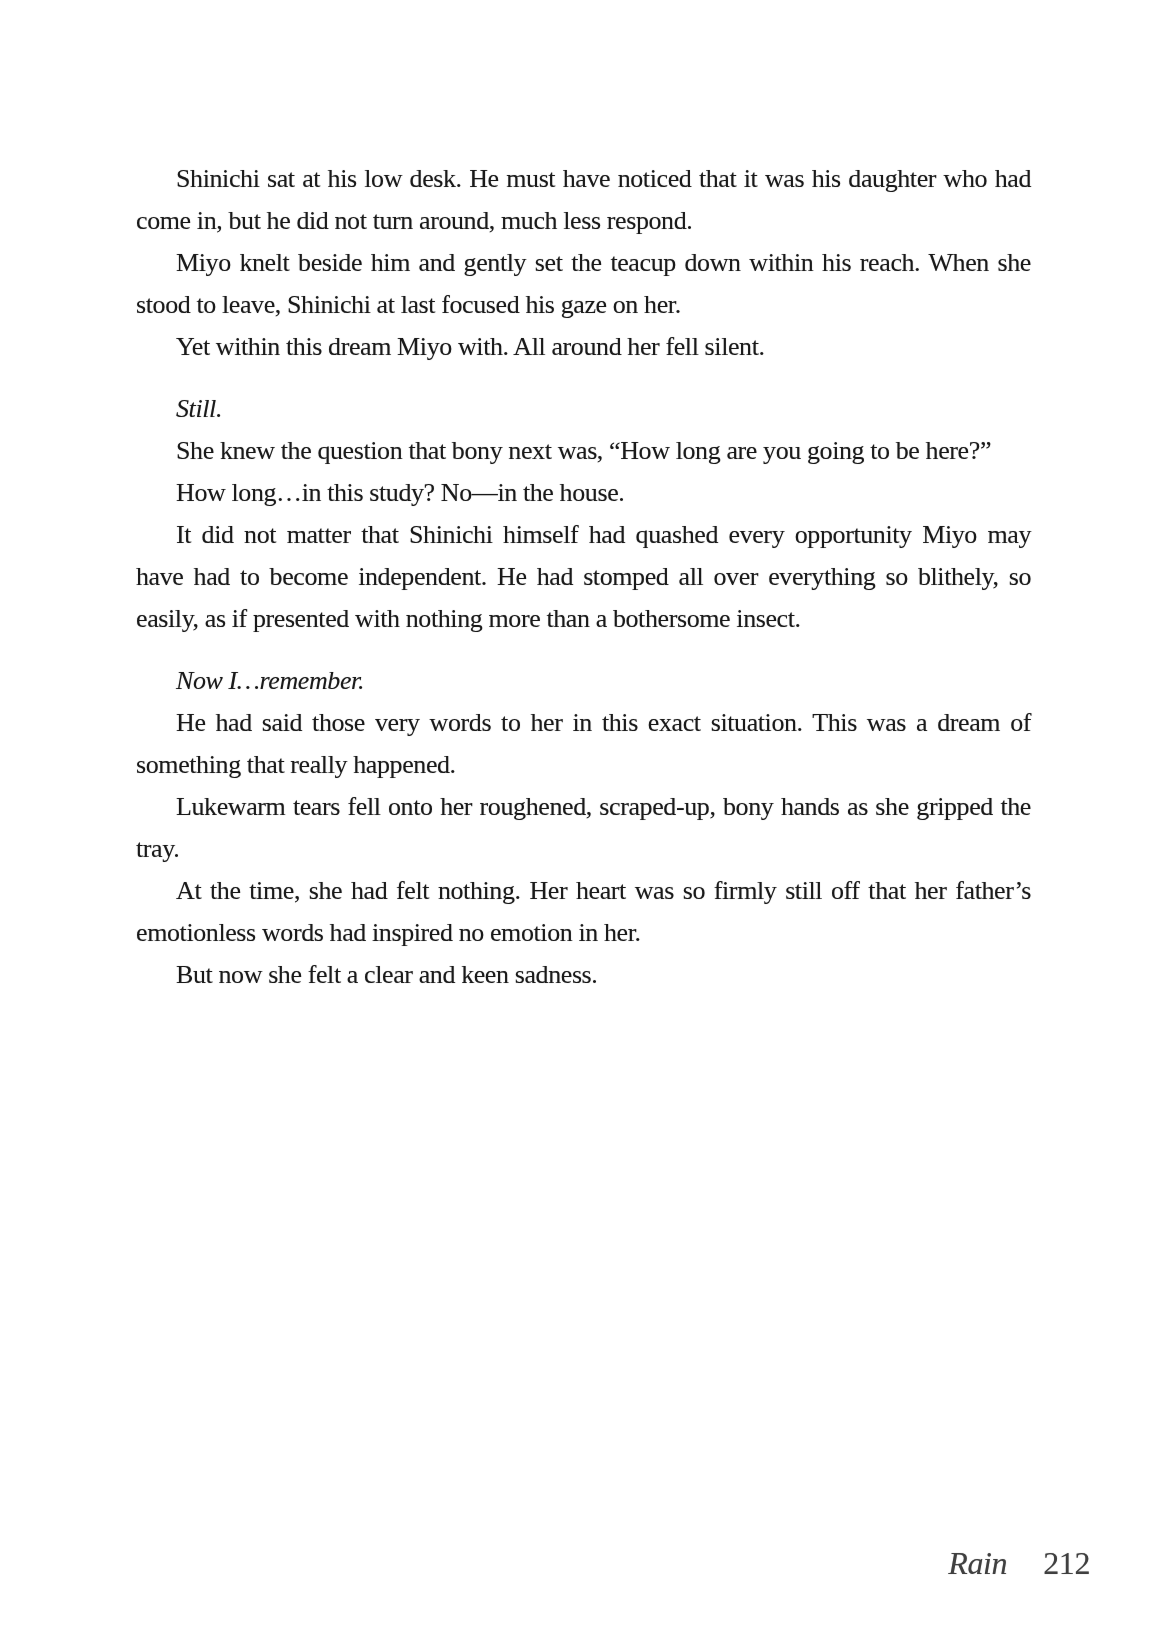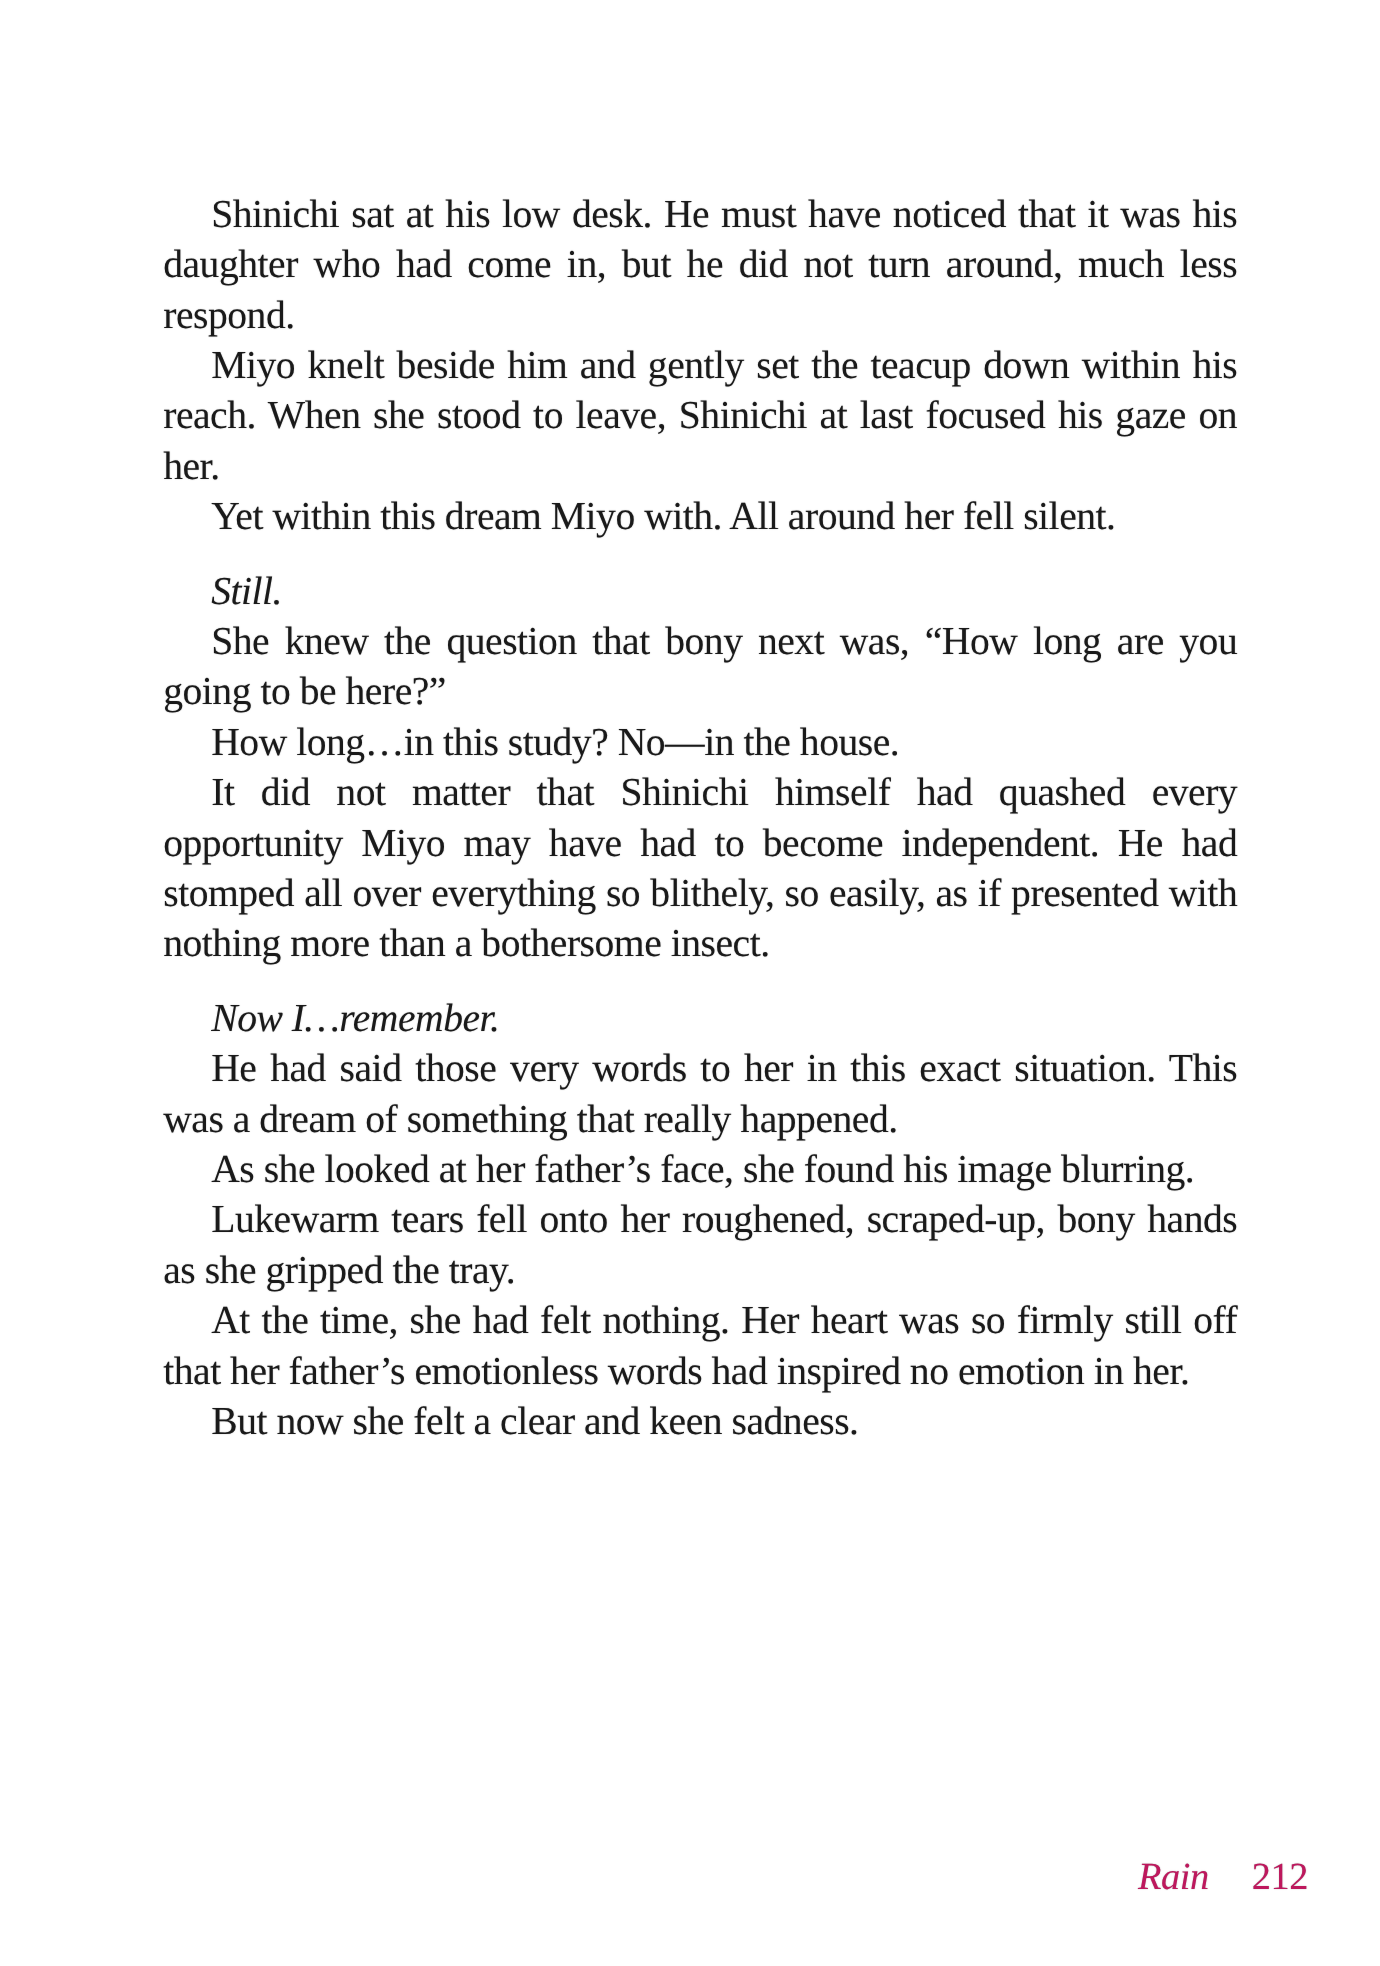--- a/index.html
+++ b/index.html
@@ -16,21 +16,21 @@
     inset: 0;
     background: #ffffff;
   }
   .text-column {
     position: absolute;
     left: 136px;
     top: 158px;
     width: 895px;
     color: #1a1a1a;
     font-family: "Liberation Serif", "DejaVu Serif", serif;
-    font-size: 33px;
+    font-size: 26px;
     line-height: 42px;
     letter-spacing: -0.4px;
     text-align: justify;
     text-shadow: 0 0 1px rgba(20,20,20,0.38);
   }
   .para {
     margin: 0;
     padding: 0;
     text-indent: 40px;
   }
@@ -59,24 +59,23 @@
   <main class="text-column" style="color: rgb(26, 26, 26);">
       <p class="para">Shinichi sat at his low desk. He must have noticed that it was his daughter who had come in, but he did not turn around, much less respond.</p>
       <p class="para">Miyo knelt beside him and gently set the teacup down within his reach. When she stood to leave, Shinichi at last focused his gaze on her.</p>
       <p class="para">Yet within this dream Miyo with. All around her fell silent.</p>
       <p class="para italic">Still.</p>
       <p class="para">She knew the question that bony next was, “How long are you going to be here?”</p>
       <p class="para">How long…in this study? No—in the house.</p>
       <p class="para">It did not matter that Shinichi himself had quashed every opportunity Miyo may have had to become independent. He had stomped all over everything so blithely, so easily, as if presented with nothing more than a bothersome insect.</p>
       <p class="para italic">Now I…remember.</p>
       <p class="para">He had said those very words to her in this exact situation. This was a dream of something that really happened.</p>
-      <p class="para">As she looked at her father’s face, she found his image blurring.</p>
       <p class="para">Lukewarm tears fell onto her roughened, scraped-up, bony hands as she gripped the tray.</p>
       <p class="para">At the time, she had felt nothing. Her heart was so firmly still off that her father’s emotionless words had inspired no emotion in her.</p>
       <p class="para">But now she felt a clear and keen sadness.</p>
     </main>
 
-  <footer class="page-footer" style="color: #be185d;">
+  <footer class="page-footer" style="color: #404040;">
     <span class="running-title">Rain</span>
     <span class="page-number">212</span>
   </footer>
 
 </div>
 
 </body></html>

